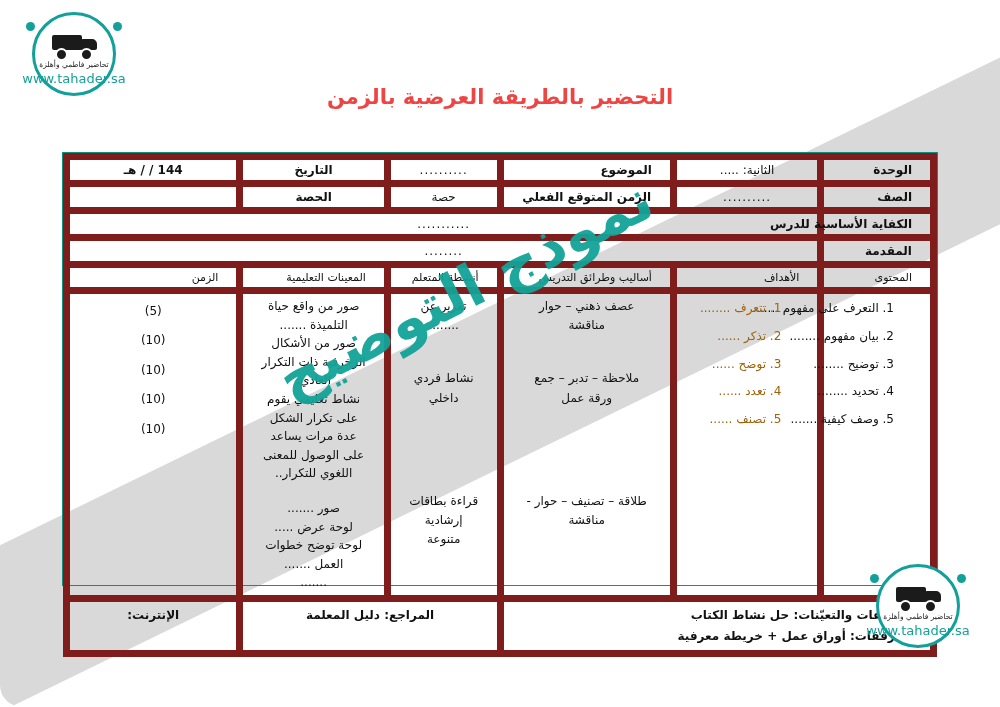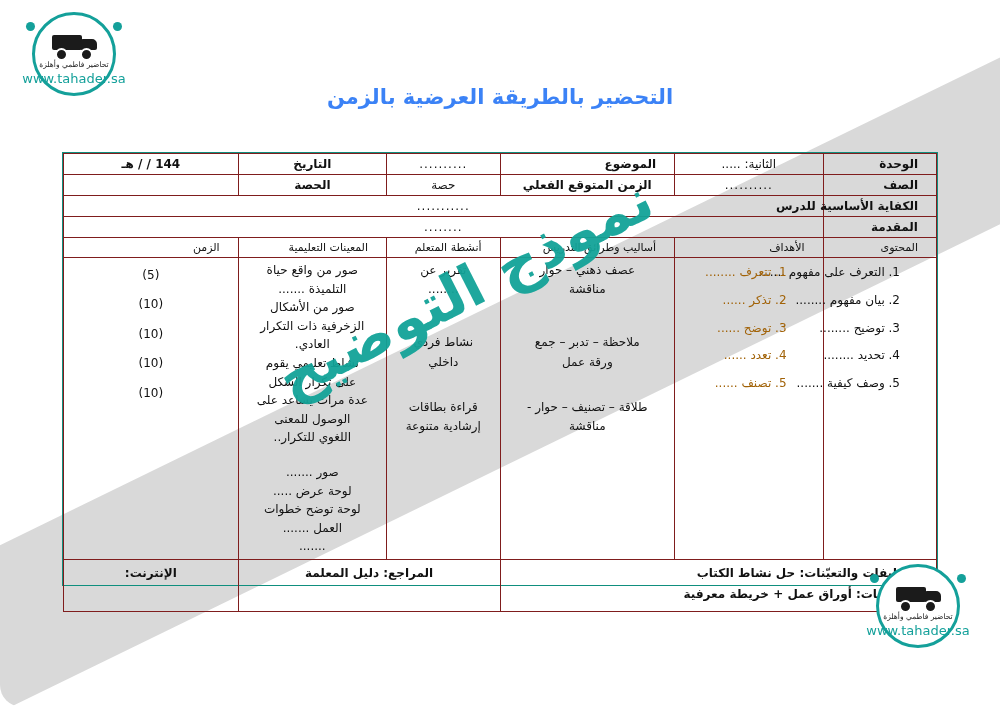--- a/index.html
+++ b/index.html
@@ -135,21 +135,21 @@
     direction: ltr;
   }
 
   
   .doc-title {
     position: absolute;
     top: 85px;
     left: 0;
     right: 0;
     text-align: center;
-    color: #3b82f6;
+    color: #ef4444;
     font-size: 21px;
     font-weight: bold;
     z-index: 4;
   }
 
   
   .sheet {
     position: absolute;
     top: 152px;
     left: 62px;
@@ -161,21 +161,21 @@
     background: transparent;
   }
   table.grid {
     width: 100%;
     height: 100%;
     border-collapse: collapse;
     table-layout: fixed;
     font-size: 12px;
   }
   table.grid td {
-    border: 1px solid #7f1d1d;
+    border: 7px solid #7f1d1d;
     vertical-align: top;
     padding: 3px 18px;
     color: #111;
     background: transparent;
   }
   td.lbl {
     font-weight: bold;
     text-align: right;
     white-space: nowrap;
   }
@@ -205,21 +205,21 @@
   }
   .blue { color: #a16207; }
 
   .col-time { text-align: center; color: #c0392b; line-height: 2.45; padding-top: 30px; }
   .col-aids { text-align: center; color: #1f5fbf; line-height: 1.55; padding-top: 6px; margin-left: 32px; }
   .col-activity { text-align: center; color: #1f5fbf; line-height: 1.6; padding-top: 28px; }
   .col-methods { text-align: center; color: #c0392b; line-height: 1.6; padding-top: 26px; }
   .col-goals { text-align: right; padding-right: 46px; }
   .col-content { text-align: right; padding-right: 18px; }
   .mt-lg { margin-top: 34px; }
-  .mt-xl { margin-top: 26px; }
+  .mt-xl { margin-top: 84px; }
 
   .closing { color: #c0392b; font-weight: bold; text-align: right; }
   .foot-line { line-height: 1.75; text-align: right; font-weight: bold; }
 
   
   .watermark {
     position: absolute;
     z-index: 5;
     top: 255px;
     left: 255px;

